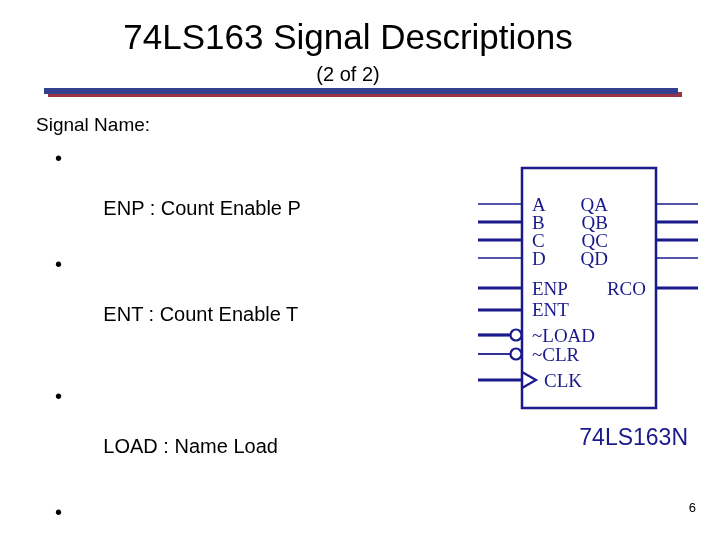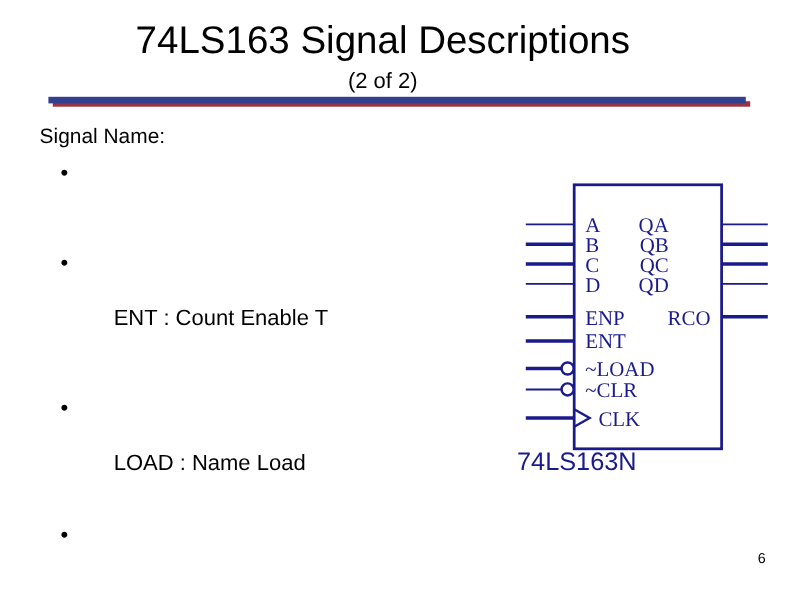--- a/index.html
+++ b/index.html
@@ -114,23 +114,23 @@
     top: 160px;
     width: 240px;
     height: 290px;
   }
   .schematic svg {
     display: block;
   }
   .chip-label {
     position: absolute;
     left: 0;
-    top: 246px;
+    top: 264px;
     width: 218px;
-    text-align: left;
+    text-align: right;
     font-size: 23px;
     line-height: 27px;
     color: #1a1a8c;
     font-family: "Liberation Sans", sans-serif;
   }
 
   
   .page-number {
     position: absolute;
     right: 24px;
@@ -153,20 +153,21 @@
   <div class="divider">
     <div class="bar-red"></div>
     <div class="bar-blue"></div>
   </div>
 
   <div class="heading">Signal Name:</div>
 
   <div class="bullets">
     <div class="bullet">
       <span class="dot">•</span>
+      <span>ENP : Count Enable P</span>
     </div>
     <div class="bullet gap-sm">
       <span class="dot">•</span>
       <span>ENT : Count Enable T</span>
     </div>
     <div class="bullet gap-lg">
       <span class="dot">•</span>
       <span>LOAD : Name Load</span>
     </div>
     <div class="bullet gap-md">

